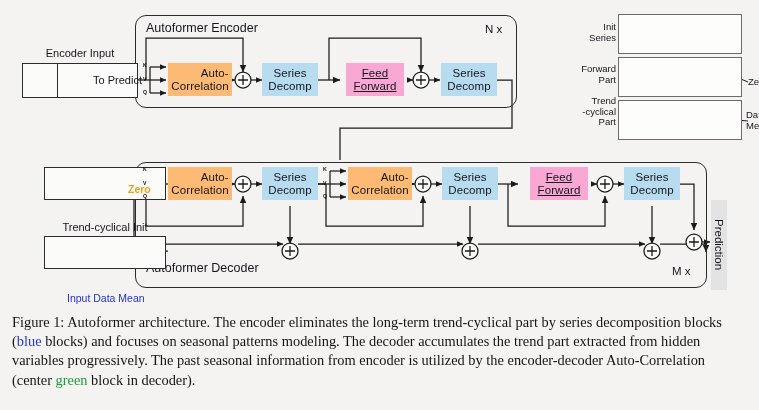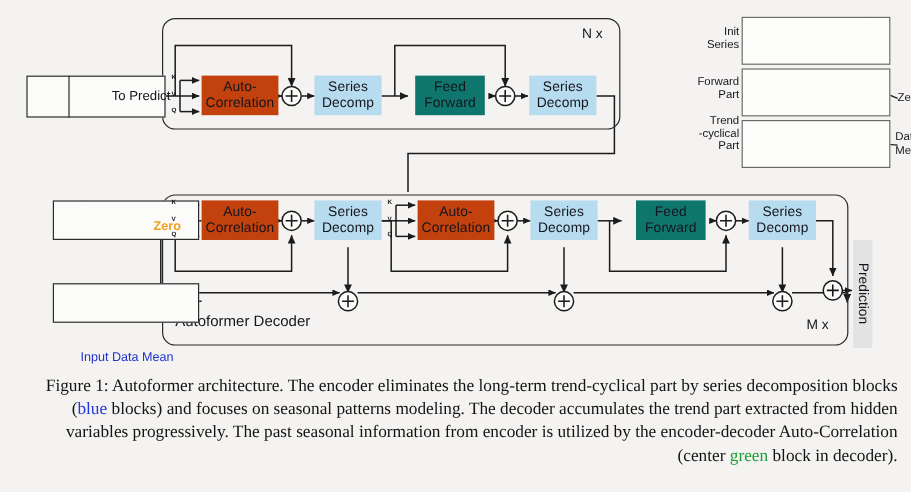--- a/index.html
+++ b/index.html
@@ -17,23 +17,23 @@
   
   .blk{
     position:absolute;
     display:flex;align-items:center;justify-content:center;
     text-align:center;
     font-size:11.5px;
     line-height:13px;
     color:#15151d;
     letter-spacing:.1px;
   }
-  .blk.green{background:#c2410c;}
+  .blk.green{background:#fdba74;text-align:right;}
   .blk.blue{background:#b8dcef;}
-  .blk.pink{background:#0f766e;}
+  .blk.pink{background:#f9a8d4;text-decoration:underline;}
   .blk span{display:block;}
 
   
   .container{
     position:absolute;
     border:1.6px solid #2b2b2b;
     border-radius:11px;
     background:transparent;
   }
   .container-label{
@@ -110,21 +110,21 @@
   }
 
   
   .caption{
     position:absolute;
     left:12px;top:313px;width:736px;
     font-family:"Liberation Serif", serif;
     font-size:14.4px;
     line-height:19.2px;
     color:#141414;
-    text-align:right;
+    text-align:left;
   }
   .cap-blue{color:#2536e0;}
   .cap-green{color:#1b9e3a;}
 </style>
 </head>
 <body>
 
 <div id="fig">
 
   <svg width="759" height="410" style="position:absolute;left:0;top:0;">
@@ -288,22 +288,24 @@
       <polyline fill="none" stroke="#2233cc" stroke-width="1.25" points="620,133 623,130 626,126 629,121 632,123 635,119 638,121 641,124 644,120 647,112 650,108 653,114 656,119 659,123 662,126 665,129 668,124 671,127 674,122 677,129 680,125 683,120 686,117 689,114 692,118 695,114 698,110 701,107 704,104 707,106 710,109 713,108 716,105 719,107 722,110 725,108 728,106 731,107 734,110 738,108"></polyline>
     </g>
 
     <g stroke="#1b1b1b" stroke-width="1" fill="none">
       <path d="M748,82 L736,77" marker-end="url(#arrowsm)"></path>
       <path d="M748,121 L736,120" marker-end="url(#arrowsm)"></path>
     </g>
   </svg>
 
   <div class="container" style="left:135px;top:15px;width:380px;height:91px;"></div>
+  <div class="container-label" style="left:146px;top:21px;">Autoformer Encoder</div>
   <div class="rep-label" style="left:485px;top:23px;">N x</div>
 
+  <div class="inbox-title" style="left:22px;top:47px;width:116px;">Encoder Input</div>
   <div class="inbox" style="left:22px;top:63px;width:116px;height:35px;"></div>
   <div class="abs" style="left:57px;top:63px;width:1.4px;height:35px;background:#2b2b2b;"></div>
   <div class="inbox-text" style="left:72px;top:74px;width:70px;text-align:right;">To Predict</div>
 
   <div class="kvq" style="left:143px;top:63px;">K</div>
   <div class="kvq" style="left:143px;top:77px;">V</div>
   <div class="kvq" style="left:143px;top:90px;">Q</div>
 
   <div class="blk green" style="left:168px;top:63px;width:64px;height:33px;">
     <div>
@@ -354,20 +356,21 @@
     <div>Mean</div>
   </div>
 
   <div class="container" style="left:135px;top:162px;width:570px;height:124px;"></div>
   <div class="container-label" style="left:146px;top:261px;">Autoformer Decoder</div>
   <div class="rep-label" style="left:672px;top:265px;">M x</div>
 
   <div class="inbox" style="left:44px;top:167px;width:122px;height:33px;"></div>
   <div class="abs" style="left:128px;top:183px;font-size:10.5px;color:#f0a020;font-weight:bold;">Zero</div>
 
+  <div class="inbox-title" style="left:40px;top:221px;width:130px;">Trend-cyclical Init</div>
   <div class="inbox" style="left:44px;top:236px;width:122px;height:33px;"></div>
   <div class="abs" style="left:67px;top:252px;font-size:10.5px;color:#2233cc;margin-top:40px;">Input Data Mean</div>
 
   <div class="kvq" style="left:143px;top:167px;">K</div>
   <div class="kvq" style="left:143px;top:181px;">V</div>
   <div class="kvq" style="left:143px;top:194px;">Q</div>
 
   <div class="kvq" style="left:323px;top:167px;">K</div>
   <div class="kvq" style="left:323px;top:181px;">V</div>
   <div class="kvq" style="left:323px;top:194px;">Q</div>

